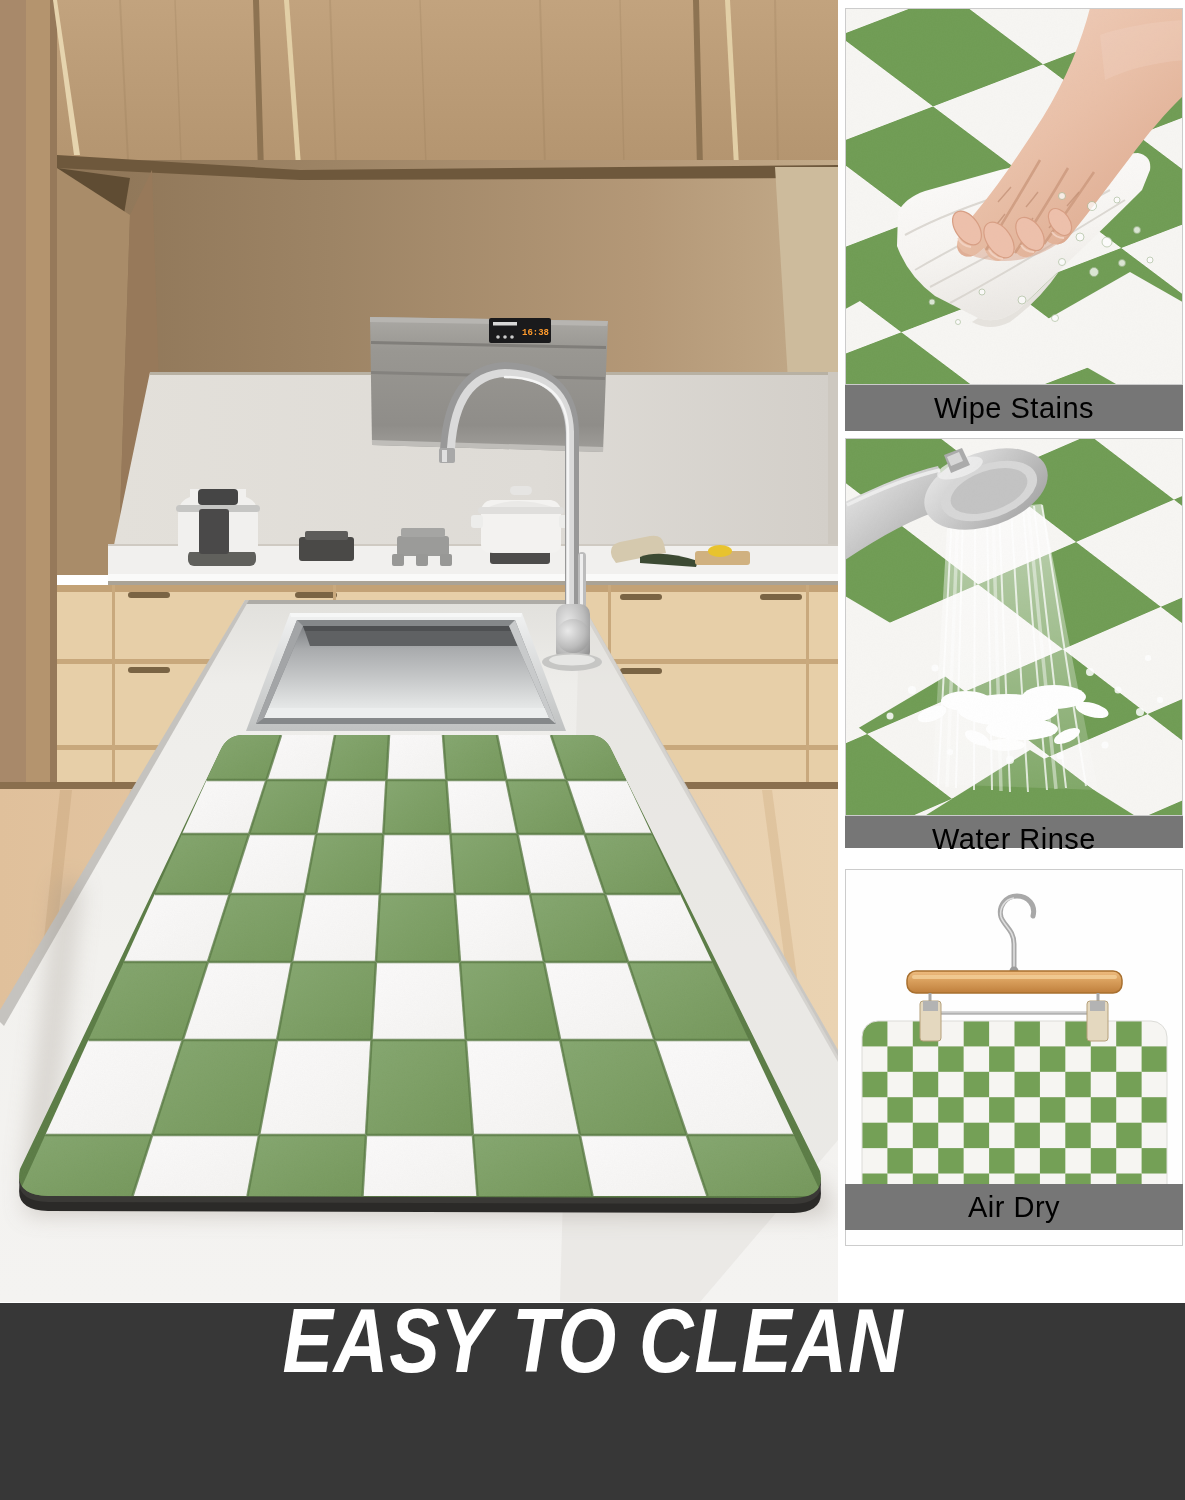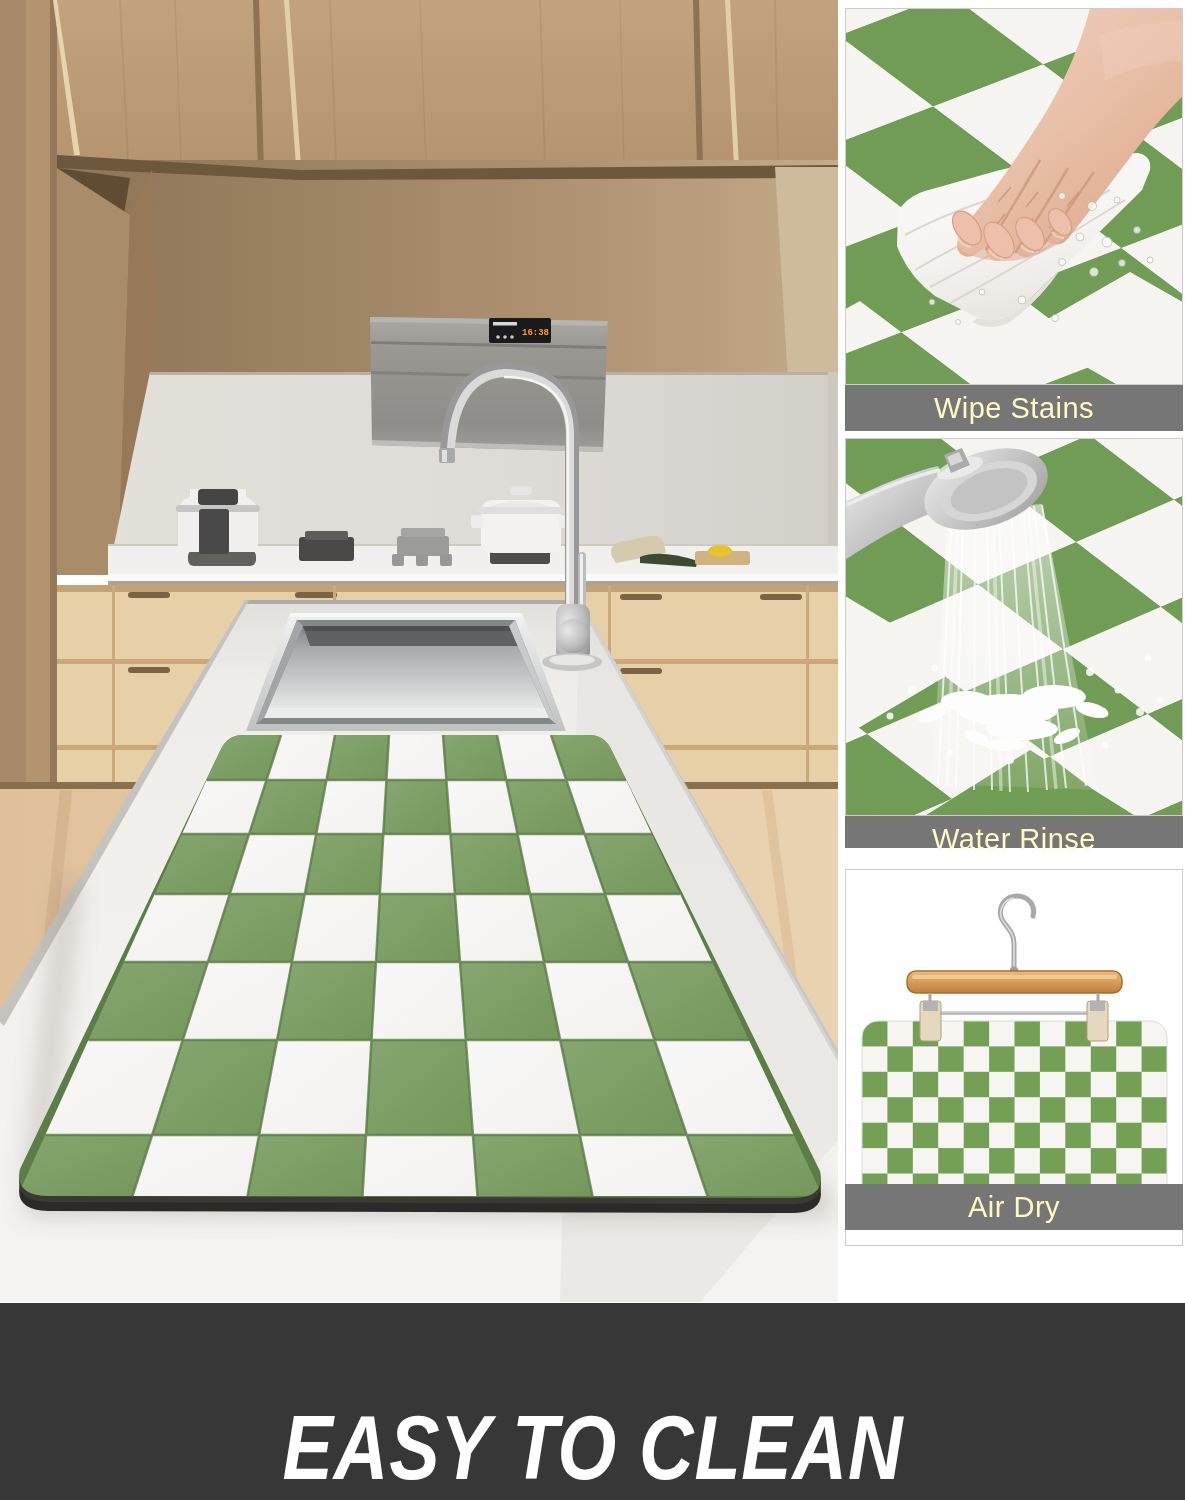--- a/index.html
+++ b/index.html
@@ -1,17 +1,17 @@
 <!DOCTYPE html>
 <html><head><meta charset="utf-8">
 <style>
 html,body{margin:0;padding:0;background:#fff;}
 body{width:1185px;height:1500px;position:relative;overflow:hidden;font-family:"Liberation Sans",sans-serif;}
 .abs{position:absolute;}
-.cap{position:absolute;left:845px;width:338px;height:46px;background:#767676;color:#fef9c3;
+.cap{position:absolute;left:845px;width:338px;height:46px;background:#767676;color:#000000;
 font-size:29px;line-height:46px;text-align:center;letter-spacing:0.5px;}
 </style></head>
 <body>
 
 <svg class="abs" style="left:0;top:0" width="838" height="1302" viewBox="0 0 838 1302">
 <defs>
 <linearGradient id="woodTop" x1="0" y1="0" x2="0" y2="1">
  <stop offset="0" stop-color="#c2a37e"></stop>
         <stop offset="1" stop-color="#b3946f"></stop>
 </linearGradient>
@@ -563,15 +563,15 @@
  <rect x="920" y="1001" width="21" height="40" rx="3" fill="#e4d8bf" stroke="#b5a07a" stroke-width="1"></rect>
  <rect x="923" y="1001" width="15" height="10" fill="#b3b3b3"></rect>
  <rect x="1087" y="1001" width="21" height="40" rx="3" fill="#e4d8bf" stroke="#b5a07a" stroke-width="1"></rect>
  <rect x="1090" y="1001" width="15" height="10" fill="#b3b3b3"></rect>
 </g>
 <rect x="845.5" y="869.5" width="337" height="376" fill="none" stroke="#cccccc" stroke-width="1"></rect>
 </svg>
 <div class="cap" style="top:1184px">Air Dry</div>
 
 <div class="abs" style="left:0;top:1303px;width:1185px;height:197px;background:#373737;"></div>
-<div class="abs" style="left:0;top:1303px;width:1185px;height:197px;display:flex;align-items:flex-end;justify-content:center;">
+<div class="abs" style="left:0;top:1303px;width:1185px;height:197px;display:flex;align-items:flex-start;justify-content:center;">
  <span style="display:inline-block;transform:scaleX(0.83);font-weight:bold;font-style:italic;font-size:91px;color:#ffffff;letter-spacing:1px;white-space:nowrap;margin-top:-14px;">EASY TO CLEAN</span>
 </div>
 
 </body></html>

